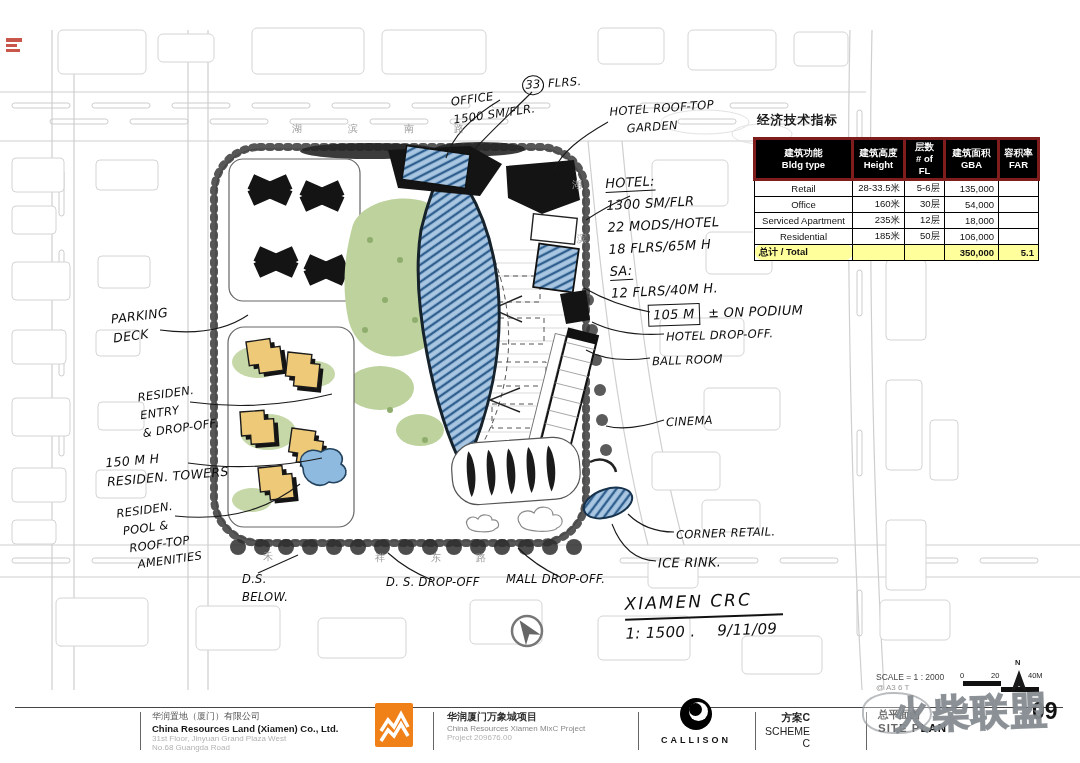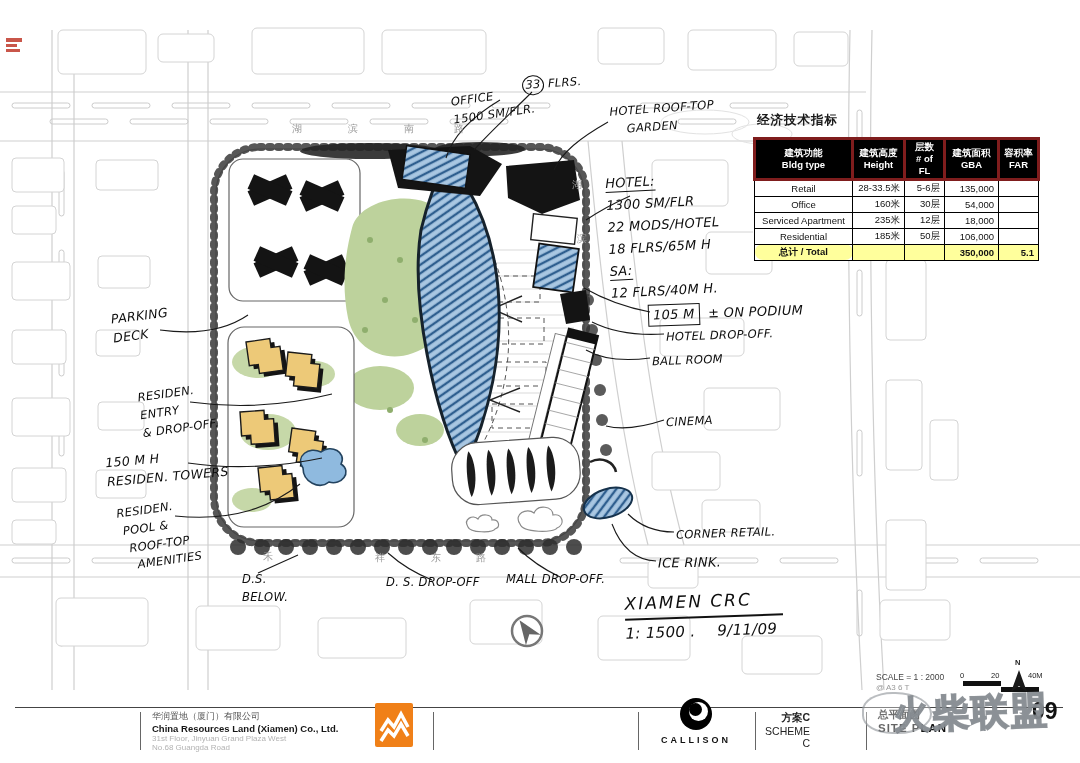--- a/index.html
+++ b/index.html
@@ -18,21 +18,21 @@
   .roadchar{position:absolute;z-index:9;color:#9a9a9a;font-size:10px;font-family:"DejaVu Sans",sans-serif;}
 
   
   #econ{position:absolute;left:753px;top:112px;z-index:20;}
   #econ .t-title{font-weight:bold;font-size:12.5px;color:#1a1a1a;margin:0 0 8px 4px;letter-spacing:1px;}
   #econ table{border-collapse:collapse;font-size:9.5px;color:#111;background:#fff;}
   #econ th{background:#000;color:#fff;font-weight:bold;border:3px solid #7f1d1d;padding:1px 3px;line-height:1.25;}
   #econ td{border:1px solid #000;padding:1px 4px;height:12px;background:#fff;text-align:center;}
   #econ td.num{text-align:right;}
   #econ tr.total td{background:#ffff9c;font-weight:bold;}
-  #econ tr.total td.lbl{text-align:center;border-radius:8px;}
+  #econ tr.total td.lbl{text-align:left;border-radius:8px;}
 
   
   .tbtext{position:absolute;z-index:20;}
   .rule{position:absolute;z-index:20;background:#444;}
   .vdiv{position:absolute;z-index:20;width:1px;background:#666;}
   .cn-sm{font-size:9px;color:#555;}
   .en-b{font-size:9.5px;font-weight:bold;color:#161616;}
   .grey{font-size:8px;color:#b3b3b3;}
   .cn-b{font-size:10px;font-weight:bold;color:#333;}
   .bar{position:absolute;z-index:20;height:5px;background:#111;}
@@ -487,20 +487,25 @@
   <div class="grey">31st Floor, Jinyuan Grand Plaza West</div>
   <div class="grey">No.68 Guangda Road</div>
 </div>
 
 <svg class="tbtext" style="left:375px;top:703px" width="38" height="45">
   <rect width="38" height="44" rx="2" fill="#f08018"></rect>
   <path d="M6,28 L13,17 L19,24 L26,11 L33,24" stroke="#fff" stroke-width="3.5" fill="none"></path>
   <path d="M6,38 L13,27 L19,33 L26,21 L33,33" stroke="#fff" stroke-width="3.5" fill="none"></path>
 </svg>
 
+<div class="tbtext" style="left:447px;top:710px">
+  <div class="cn-b">华润厦门万象城项目</div>
+  <div class="grey" style="color:#888">China Resources Xiamen MixC Project</div>
+  <div class="grey">Project 209676.00</div>
+</div>
 
 <svg class="tbtext" style="left:676px;top:697px" width="40" height="36">
   <circle cx="20" cy="17" r="16" fill="#000"></circle>
   <circle cx="22.5" cy="14.5" r="9.5" fill="#fff"></circle>
   <circle cx="19.5" cy="12.5" r="6.5" fill="#000"></circle>
 </svg>
 <div class="tbtext" style="left:648px;top:735px;width:96px;text-align:center;font-size:9px;font-weight:bold;letter-spacing:3px;color:#111">CALLISON</div>
 
 <div class="tbtext" style="left:756px;top:711px;width:54px;text-align:right">
   <div style="font-size:10.5px;font-weight:bold;color:#222">方案C</div>

